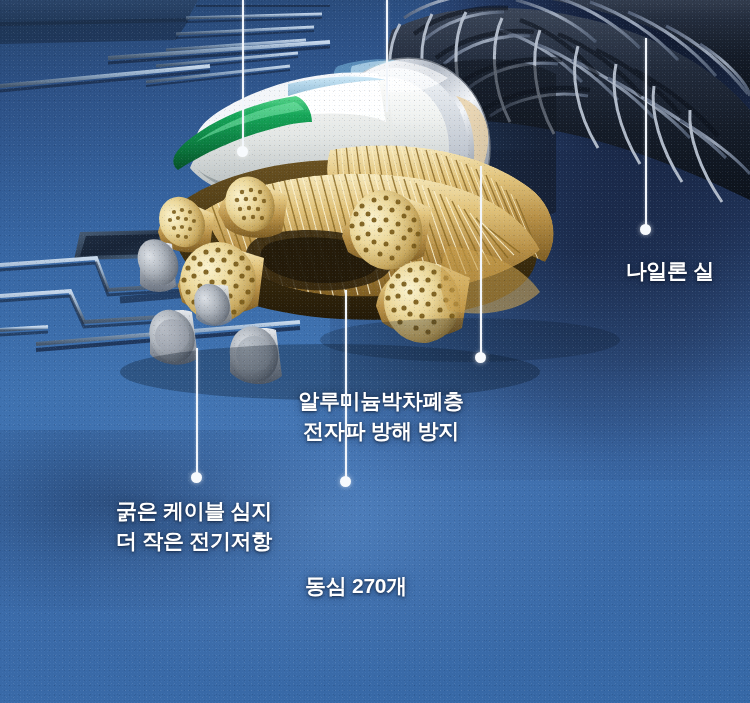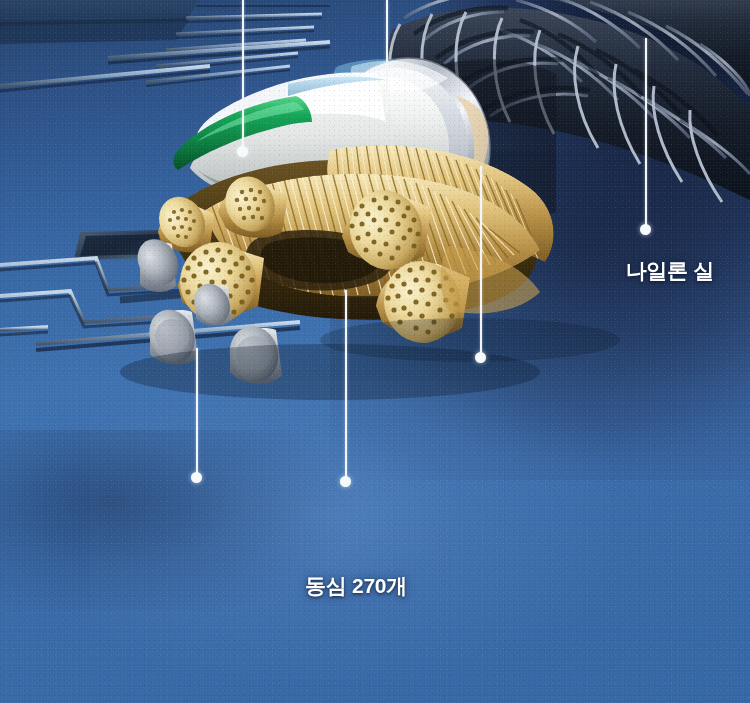--- a/index.html
+++ b/index.html
@@ -734,23 +734,31 @@
   <div class="leader" style="left:386px; top:0; height:112px;"></div>
 
   <div class="leader" style="left:645px; top:38px; height:190px;"></div>
   <div class="leader-dot" style="left:640px; top:224px;"></div>
   <div class="callout co-nylon">
     <span class="l1">나일론 실</span>
   </div>
 
   <div class="leader" style="left:480px; top:166px; height:190px;"></div>
   <div class="leader-dot" style="left:475px; top:352px;"></div>
+  <div class="callout co-foil">
+    <span class="l1">알루미늄박차폐층</span>
+    <span class="l2">전자파 방해 방지</span>
+  </div>
 
   <div class="leader" style="left:196px; top:348px; height:128px;"></div>
   <div class="leader-dot" style="left:191px; top:472px;"></div>
+  <div class="callout co-core">
+    <span class="l1">굵은 케이블 심지</span>
+    <span class="l2">더 작은 전기저항</span>
+  </div>
 
   <div class="leader" style="left:345px; top:290px; height:190px;"></div>
   <div class="leader-dot" style="left:340px; top:476px;"></div>
   <div class="callout co-count">
     <span class="l1">동심 270개</span>
   </div>
 
 </div>
 
 </body></html>

